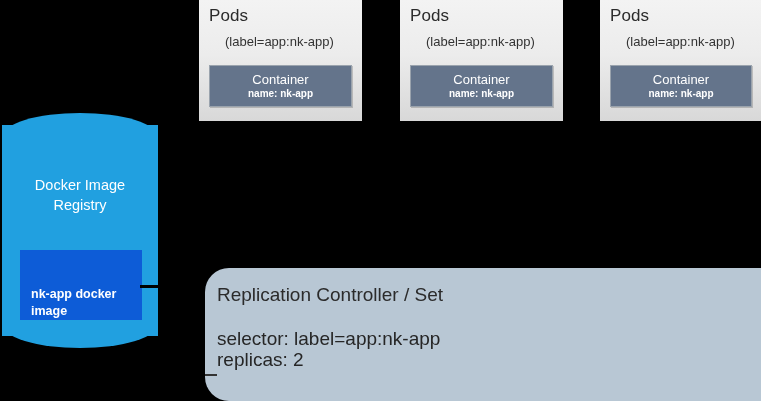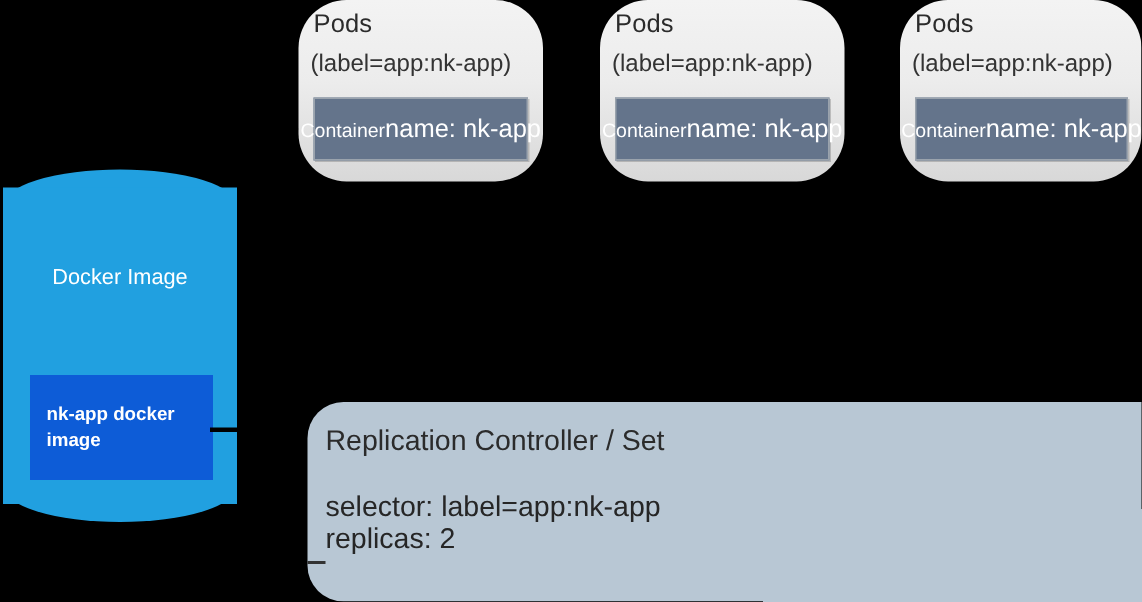--- a/index.html
+++ b/index.html
@@ -24,69 +24,68 @@
     background: #000000;
   }
 
   
   .pod-card {
     position: absolute;
     top: 0;
     height: 121px;
     background: linear-gradient(to bottom, #f3f3f3 0%, #ececec 45%, #d8d8d8 100%);
     box-sizing: border-box;
-    border-radius: 32px;
   }
   .pod-card.p1 { left: 199px; width: 163px; }
   .pod-card.p2 { left: 400px; width: 163px; }
   .pod-card.p3 { left: 600px; width: 161px; }
 
   .pod-title {
     position: absolute;
     left: 10px;
     top: 6px;
     font-size: 17px;
     color: #2b2b2b;
     letter-spacing: 0.1px;
     white-space: nowrap;
   }
   .pod-sub {
     position: absolute;
-    left: 8px;
+    left: 26px;
     top: 34px;
-    font-size: 16px;
+    font-size: 13px;
     color: #333333;
     white-space: nowrap;
   }
 
   .container-box {
     position: absolute;
     left: 10px;
     top: 65px;
     width: 143px;
     height: 42px;
     background: #64748b;
     border: 1px solid #9aa3ad;
     box-sizing: border-box;
     display: flex;
-    flex-direction: row;
+    flex-direction: column;
     align-items: center;
     justify-content: center;
     box-shadow: 1px 1px 0 rgba(0,0,0,0.18);
   }
   .pod-card.p3 .container-box { width: 142px; }
   .container-title {
     font-size: 13px;
     color: #ffffff;
     line-height: 15px;
     white-space: nowrap;
   }
   .container-sub {
-    font-size: 17px;
-    font-weight: normal;
+    font-size: 10px;
+    font-weight: bold;
     color: #ffffff;
     line-height: 14px;
     white-space: nowrap;
   }
 
   
   .arrowhead {
     position: absolute;
     left: 186px;
     top: 79px;
@@ -142,21 +141,21 @@
   }
   .image-box {
     position: absolute;
     left: 18px;
     top: 137px;
     width: 122px;
     height: 70px;
     background: #0d5cd7;
     box-sizing: border-box;
     display: flex;
-    align-items: center;
+    align-items: flex-end;
   }
   .image-box-label {
     padding-left: 11px;
     font-size: 12.5px;
     font-weight: bold;
     color: #ffffff;
     line-height: 17px;
     max-width: 100px;
   }
   .cyl-connector {
@@ -238,20 +237,21 @@
   </div>
 
   <div class="arrowhead"></div>
 
   <div class="cylinder">
     <div class="cyl-top"></div>
     <div class="cyl-body"></div>
     <div class="cyl-bottom"></div>
     <div class="cyl-label">
       <div>Docker Image</div>
+      <div>Registry</div>
     </div>
     <div class="image-box">
       <div class="image-box-label">nk-app docker image</div>
     </div>
   </div>
   <div class="cyl-connector"></div>
 
   <div class="rc-card">
     <div class="rc-title">Replication Controller / Set</div>
     <div class="rc-lines">

